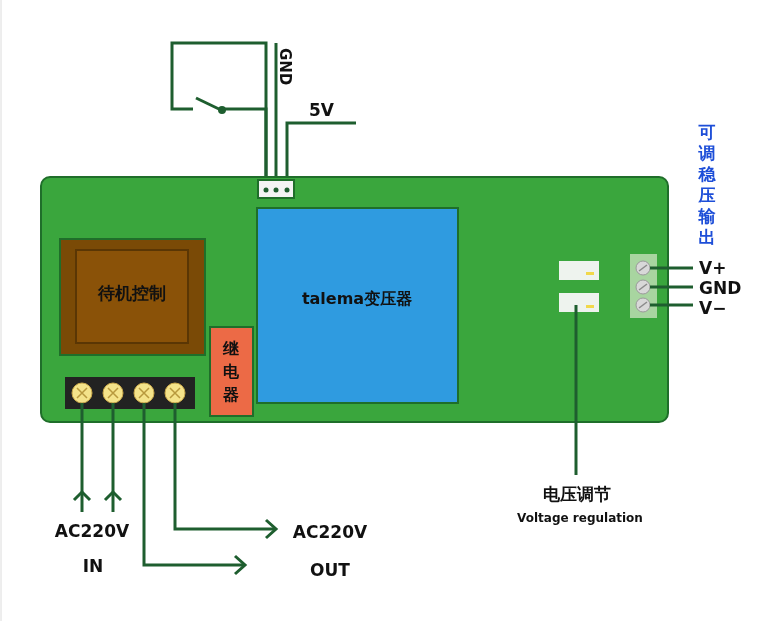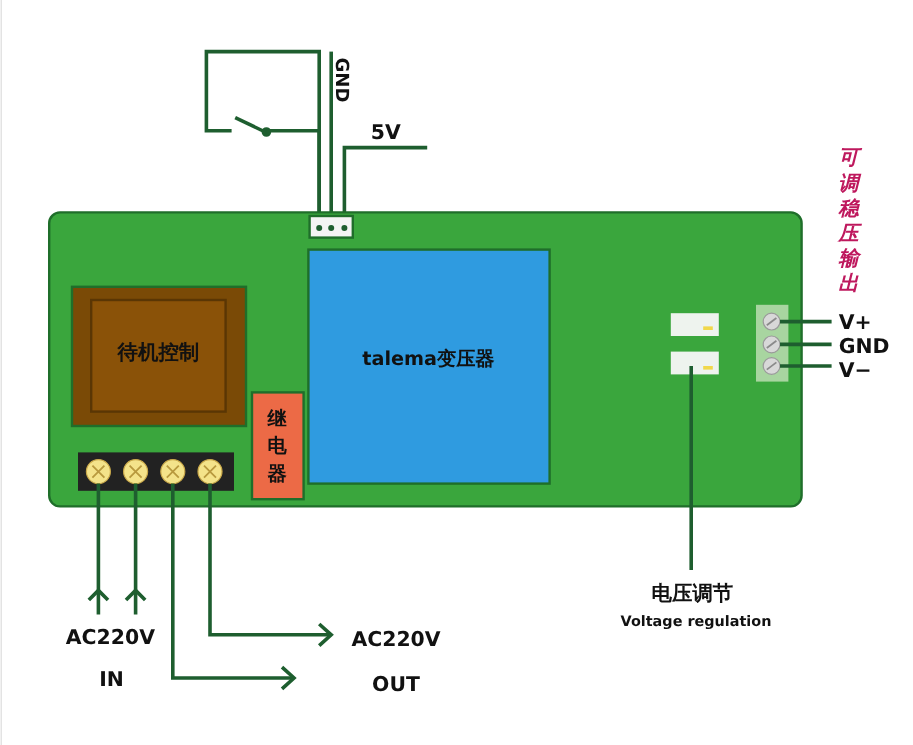--- a/index.html
+++ b/index.html
@@ -1,20 +1,20 @@
 <!DOCTYPE html>
 <html><head>
 <meta charset="utf-8">
 <style>
   html, body { margin:0; padding:0; }
   body { width:761px; height:621px; background:#ffffff; position:relative; overflow:hidden;
          font-family:"DejaVu Sans", sans-serif; color:#111; }
   #diagram { position:absolute; left:0; top:0; }
   .lbl { font-family:"DejaVu Sans", sans-serif; font-weight:bold; fill:#111; }
-  .vert { position:absolute; font-family:"DejaVu Sans", sans-serif; font-weight:bold; color:#be185d;font-style:italic; }
+  .vert { position:absolute; font-family:"DejaVu Sans", sans-serif; font-weight:bold; color:#1d4ed8; }
 </style>
 </head>
 <body>
 
 <svg id="diagram" width="761" height="621" viewBox="0 0 761 621">
 
   <line x1="1" y1="0" x2="1" y2="621" stroke="#dcdcdc" stroke-width="1"></line>
 
   <g fill="none" stroke="#1e5e2f" stroke-width="3">
     <polyline points="266,185 266,43 172,43 172,109 193,109"></polyline>

